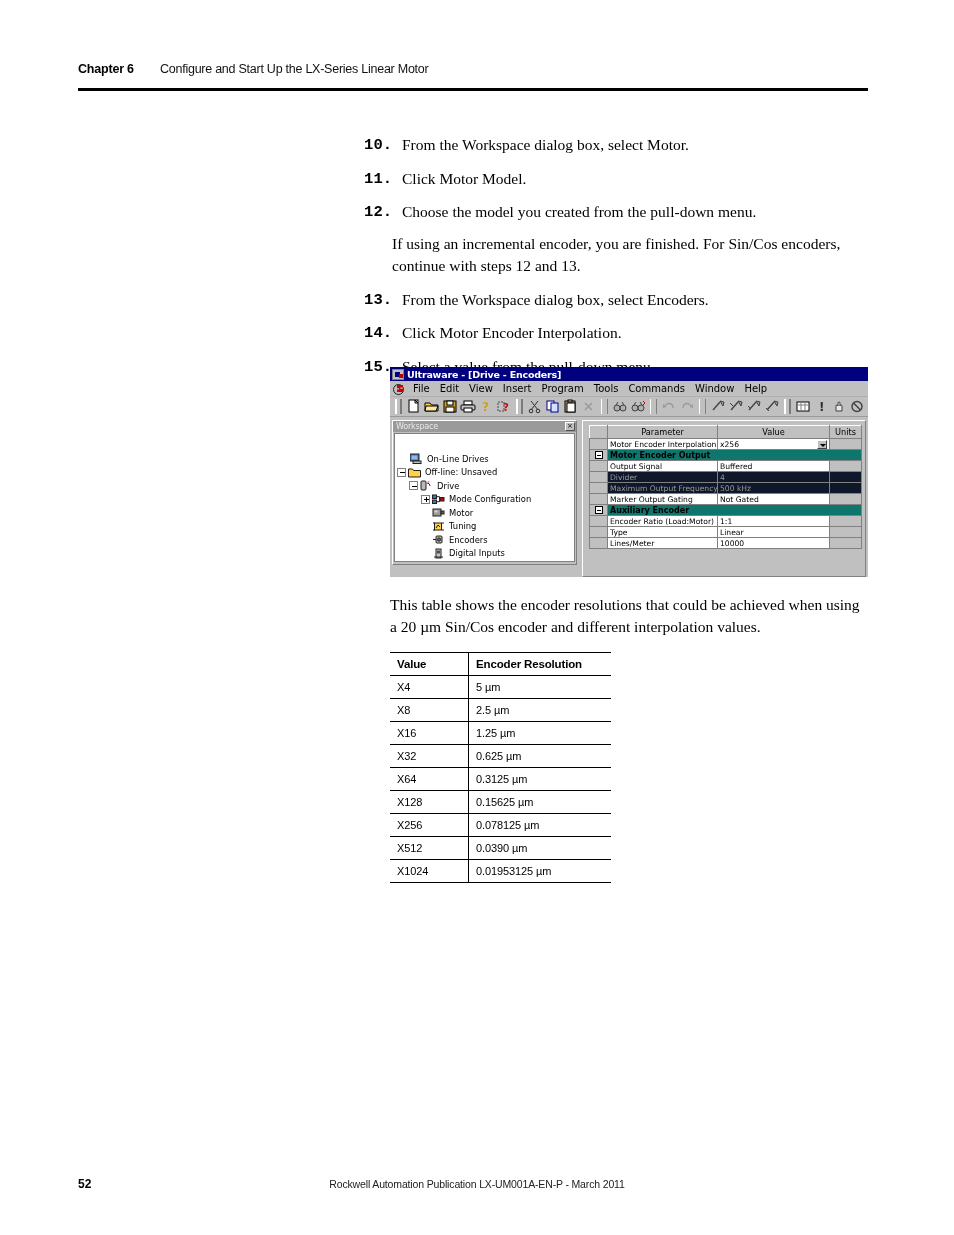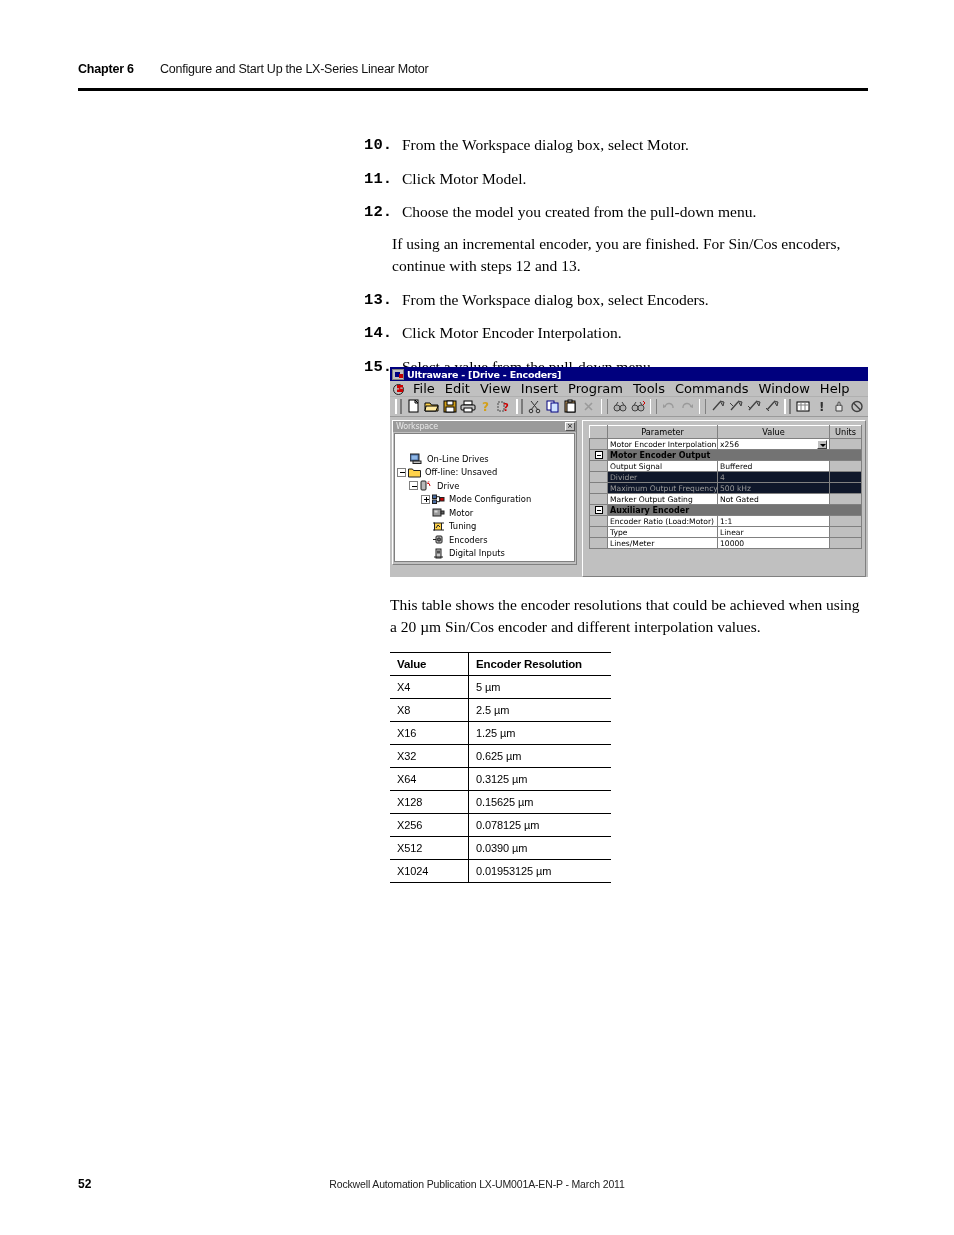--- a/index.html
+++ b/index.html
@@ -153,21 +153,21 @@
   .menu-app-icon::before{
     content:"";position:absolute;left:0;top:1px;width:9px;height:9px;
     border:1.4px solid #202020;border-radius:50%;
   }
   .menu-app-icon::after{
     content:"";position:absolute;left:4px;top:2px;width:6px;height:7px;
     background:#cc0000;
     clip-path: polygon(0 0,100% 0,100% 35%,55% 35%,55% 55%,100% 55%,100% 100%,0 100%,0 65%,35% 65%,35% 45%,0 45%);
   }
   .menu-item {
-    font-size: 13px;
+    font-size: 10px;
     padding: 0 5px;
     color: #000;
     white-space: nowrap;
     font-family: "DejaVu Sans", sans-serif;
   }
 
   .tool-bar {
     height: 19px;
     background: #c0c0c0;
     display: flex;
@@ -331,21 +331,21 @@
     border: 1px solid #000;
     background: #fff;
     position: relative;
     vertical-align: middle;
     box-sizing: border-box;
   }
   .mini-exp::before {
     content:""; position:absolute; left:1px; top:3px;
     width:4px; height:1px; background:#000;
   }
-  .grp-row td { background:#737373; font-weight:bold; font-size:8px; }
+  .grp-row td { background:#0f766e; font-weight:bold; font-size:8px; }
   .dim td { color: #9a9a9a; background:#0f172a; }
   .dim td.exp-cell { background:#c0c0c0; }
   .val-cell { background:#ffffff; }
   .dd-wrap { display:flex; align-items:center; justify-content:space-between; }
   .dd-btn {
     width: 10px; height: 9px;
     background: #c0c0c0;
     border: 1px solid #ffffff;
     border-right-color: #404040;
     border-bottom-color: #404040;

